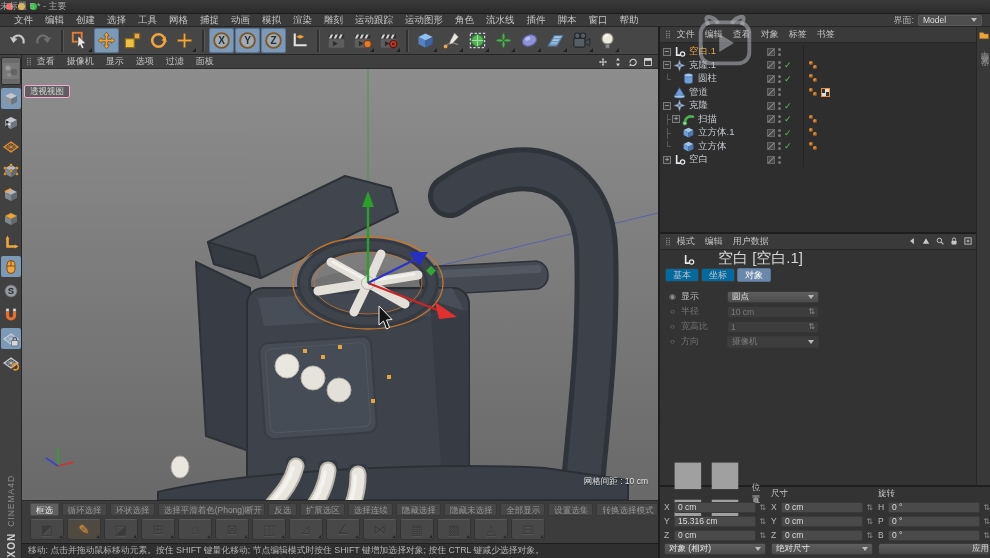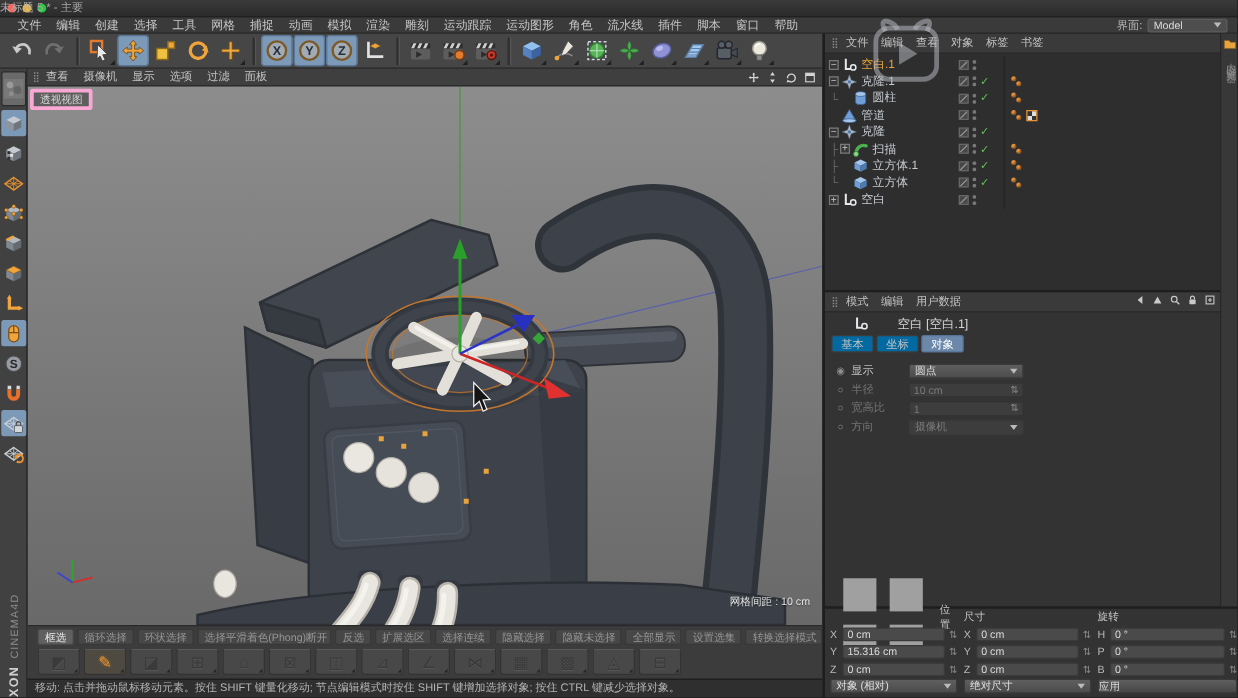--- a/index.html
+++ b/index.html
@@ -46,21 +46,21 @@
   
   .viewport { position:absolute; left:22px; top:55px; width:636px; height:445px; }
   .vpmenu { height:14px; background:#3f3f3f; border-bottom:1px solid #2c2c2c; display:flex; align-items:center; padding:0 4px; }
   .vpmenu .menu-items span { font-size:9px; color:#c2c2c2; padding:0 6px; }
   .grip { font-size:8px; color:#8a8a8a; letter-spacing:-1px; }
   .vpnav { margin-left:auto; display:flex; gap:3px; align-items:center; }
   .vpnav .nbtn { width:12px; height:12px; display:flex; align-items:center; justify-content:center; }
   .vpnav svg { width:10px; height:10px; }
   .vpcanvas { position:relative; height:431px; overflow:hidden; }
   .vpcanvas svg.scene { position:absolute; inset:0; width:100%; height:100%; display:block; }
-  .vplabel { position:absolute; left:2px; top:2px; background:#5e5e5e; border:3px solid #f9a8d4; border-radius:2px; color:#d2d2d2; font-size:8.5px; padding:0 5px; line-height:11px; }
+  .vplabel { position:absolute; left:2px; top:16px; background:#5e5e5e; border:1px solid #f9a8d4; border-radius:2px; color:#d2d2d2; font-size:8.5px; padding:0 5px; line-height:11px; }
   .gridhud { position:absolute; right:10px; bottom:12px; font-size:8.5px; color:#e3e3e3; text-shadow:0 1px 1px rgba(0,0,0,.4); }
 
   
   .btools { position:absolute; left:22px; top:500px; width:636px; height:43px; background:#3c3c3c; border-top:1px solid #2a2a2a; padding:2px 0 0 8px; }
   .selrow { display:flex; gap:3px; height:13px; }
   .selrow .sel-btn { font-size:8.5px; line-height:12px; color:#969696; background:#474747; border:1px solid #383838; border-radius:2px; padding:0 5px; white-space:nowrap; overflow:hidden; }
   .selrow .sel-btn.on { background:#606060; color:#ececec; border-color:#4a4a4a; }
   .toolrow { margin-top:3px; display:flex; gap:3px; }
   .mtool { position:relative; width:34px; height:21px; background:#484848; border:1px solid #333; border-top-color:#5a5a5a; border-radius:3px; display:flex; align-items:center; justify-content:center; font-size:13px; color:#3a3a3a; text-shadow:0 1px 0 rgba(255,255,255,.08); }
   .mtool.on { color:#e8932f; text-shadow:0 0 3px rgba(232,147,47,.5); background:#4e4a42; }
@@ -97,21 +97,21 @@
   .tz { flex:1; border-left:1px solid #232323; height:100%; display:flex; align-items:center; padding-left:5px; gap:3px; }
   .phong { position:relative; width:9px; height:9px; }
   .phong i { position:absolute; width:4px; height:4px; border-radius:50%; background:#e8923a; box-shadow:inset -1px -1px 1px rgba(0,0,0,.4); }
   .phong i:first-child { left:0; top:0; } .phong i:last-child { left:4px; top:4px; }
   .textag { width:9px; height:9px; border:1px solid #e8923a; background:conic-gradient(#ddd 0 25%, #333 0 50%, #ddd 0 75%, #333 0); }
 
   
   .am { position:absolute; left:0; top:205px; width:318px; height:253px; background:#333; border-top:2px solid #1e1e1e; }
   .amtitle { height:17px; display:flex; align-items:center; gap:4px; padding:0 6px; }
   .amtitle svg { width:13px; height:13px; }
-  .amtitle span { font-size:10px; color:#d5d5d5;margin-left:16px; }
+  .amtitle span { font-size:15px; color:#d5d5d5;margin-left:16px; }
   .tabs { display:flex; gap:2px; padding:1px 5px 3px; }
   .tab { font-size:9px; color:#c3c3c3; background:#0369a1; border:1px solid #3c3c3c; border-radius:2px; padding:0 7px; line-height:12px; }
   .tab.on { background:#6b88ab; border-color:#587398; color:#fff; }
   .amsection { height:13px; background:#3f3f3f; border-top:1px solid #2b2b2b; border-bottom:1px solid #2b2b2b; font-size:9px; color:#d8d8d8; padding-left:6px; line-height:12px; }
   .aprops { padding:4px 8px; }
   .arow { display:flex; align-items:center; height:15px; gap:4px; }
   .akey { width:9px; font-size:8px; color:#8d8d8d; text-align:center; }
   .albl { width:42px; font-size:9px; color:#bdbdbd; }
   .arow.dis .albl { color:#747474; }
   .actl { display:flex; align-items:center; }
@@ -122,21 +122,21 @@
 
   
   .coords { position:absolute; left:0; top:458px; width:332px; height:73px; background:#333; border-top:2px solid #1e1e1e; padding:1px 4px 0 4px; }
   .cgrid { display:grid; grid-template-columns:102px 102px 112px; column-gap:5px; }
   .cgrid .chcell { height:12px; font-size:8.5px; color:#c9c9c9; display:flex; align-items:center; gap:3px; }
   .crow { display:flex; align-items:center; height:14px; gap:3px; }
   .cax { width:7px; font-size:8.5px; color:#b9b9b9; }
   .cfield { flex:1; height:11px; background:#4a4a4a; border:1px solid #3a3a3a; border-radius:2px; font-size:8.5px; color:#dcdcdc; display:flex; align-items:center; padding:0 3px; }
   .cfoot { height:14px; display:flex; align-items:center; }
   .cfoot .f-dd { width:100%; height:12px; }
-  .applybtn { width:100%; height:12px; background:linear-gradient(#5e5e5e,#474747); border:1px solid #393939; border-radius:3px; font-size:8.5px; color:#d8d8d8; text-align:left; line-height:11px; }
+  .applybtn { width:100%; height:12px; background:linear-gradient(#5e5e5e,#474747); border:1px solid #393939; border-radius:3px; font-size:8.5px; color:#d8d8d8; text-align:right; line-height:11px;font-family:Liberation Mono, monospace; }
 
   
   .rstrip { position:absolute; right:0; top:0; width:14px; height:458px; background:#383838; border-left:1px solid #272727; display:flex; flex-direction:column; align-items:center; padding-top:2px; }
   .rtab-ic { width:12px; height:12px; margin-bottom:3px; }
   .rtab-ic svg { width:12px; height:12px; }
   .rlabel { writing-mode:vertical-rl; font-size:8px; color:#8a8a8a; letter-spacing:2px; }
 
   
   .watermark { position:absolute; left:693px; top:12px; display:flex; align-items:center; gap:10px; z-index:60; pointer-events:none; color:rgba(178,183,188,.55); }
   .wmlogo { width:64px; height:58px; }

